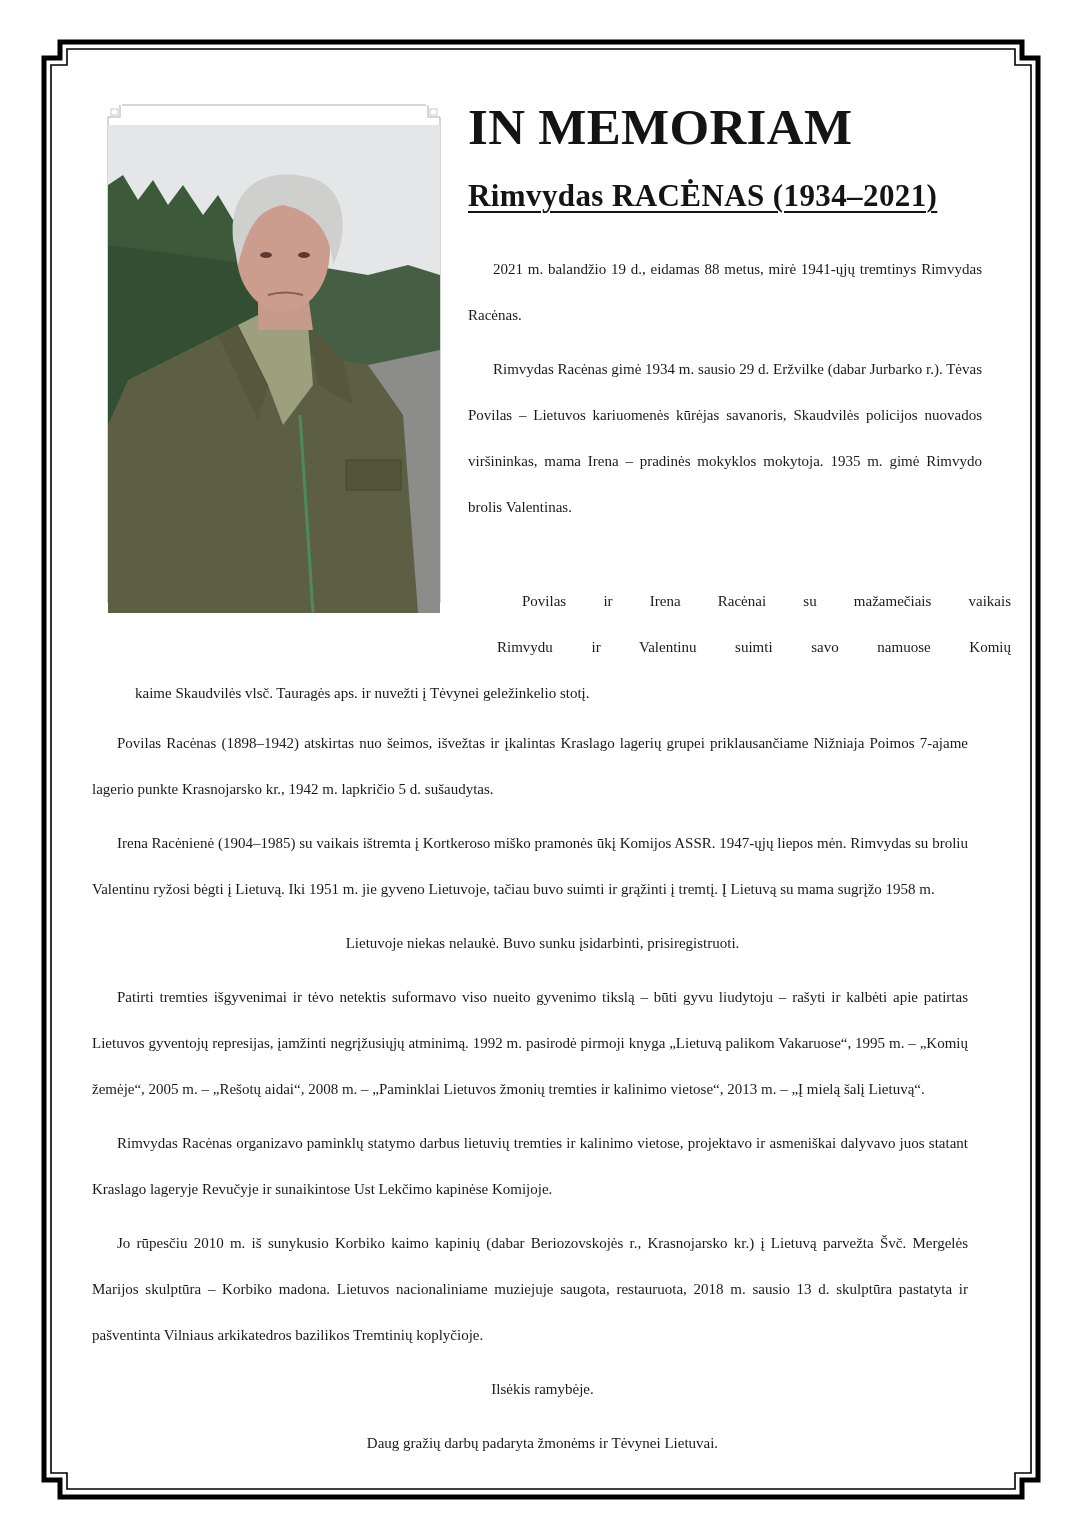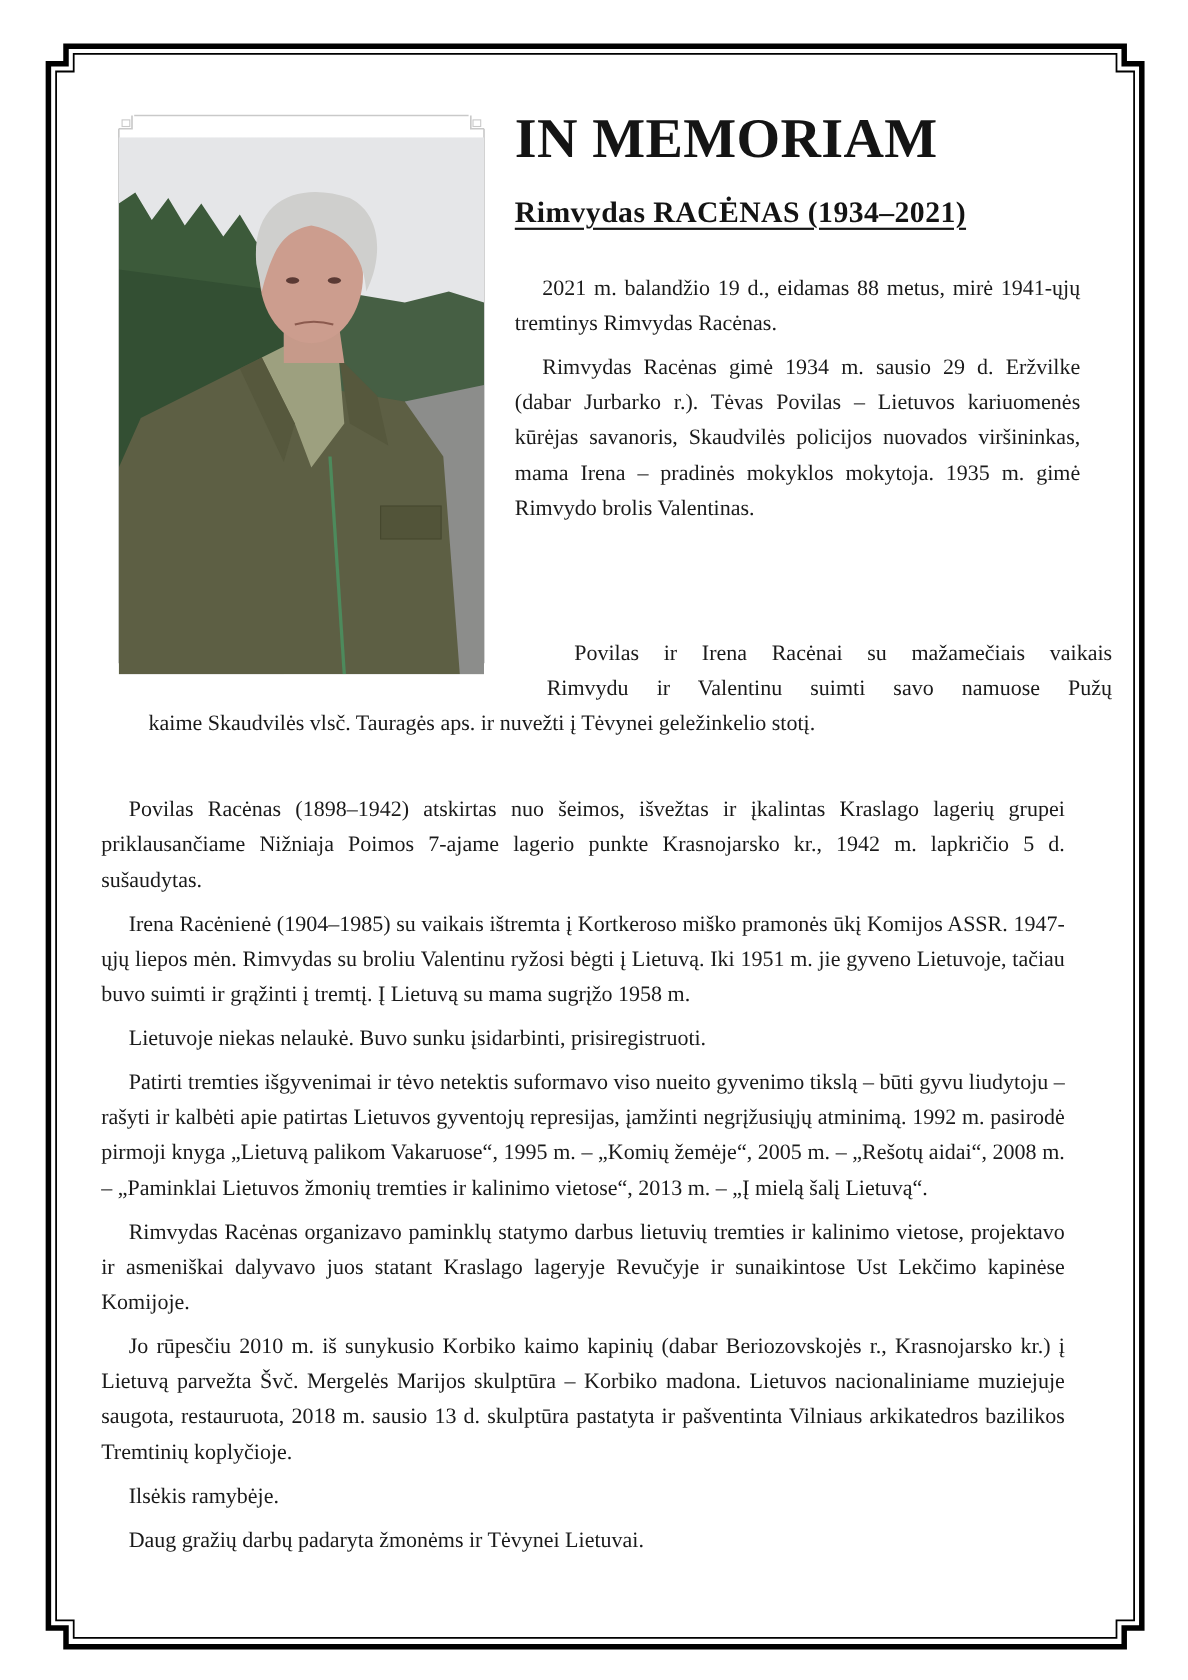--- a/index.html
+++ b/index.html
@@ -4,30 +4,30 @@
 <style>
   html, body { margin:0; padding:0; background:#ffffff; }
   body { width:1080px; height:1527px; position:relative; overflow:hidden;
          font-family:"Liberation Serif","DejaVu Serif",serif; color:#1a1a1a; }
   .frame { position:absolute; left:0; top:0; width:1080px; height:1527px; }
   .photo-wrap { position:absolute; left:106px; top:103px; width:336px; height:510px; }
   .photo { position:absolute; left:2px; top:22px; width:332px; height:488px; overflow:hidden;
            background:linear-gradient(180deg,#e6e7ea 0%,#e3e4e6 20%,#dfe0e1 28%,#cfd3cf 32%,#c9ccc8 100%); }
   .photo svg { display:block; }
   .title { position:absolute; left:468px; top:98px; font-size:51px; font-weight:bold; letter-spacing:0.3px; color:#141414; margin:0; }
-  .subtitle { position:absolute; left:468px; top:178px; font-size:27px; margin:0; color:#141414;
+  .subtitle { position:absolute; left:468px; top:178px; font-size:31px; margin:0; color:#141414;
               text-decoration:underline; text-decoration-thickness:2px; text-underline-offset:5px; letter-spacing:0.4px; }
-  .para { font-size:20px; line-height:32px; text-align:justify; margin:0 0 8px 0; text-indent:25px; hyphens:manual; }
+  .para { font-size:15px; line-height:46px; text-align:justify; margin:0 0 8px 0; text-indent:25px; hyphens:manual; }
   .col-right { position:absolute; left:468px; top:246px; width:514px; }
   .col-full { position:absolute; left:92px; top:674px; width:876px;margin-top:46px; }
   .wrap-para { position:absolute; left:106px; top:578px; width:876px; }
   .wrap-para .line1 { display:block; text-align:justify; text-align-last:justify; margin-left:362px; text-indent:25px; }
   .wrap-para .line2 { display:block; text-align:justify; text-align-last:justify; margin-left:362px; }
   .wrap-para .line3 { display:block; }
-  .short { text-align:left; }
+  .short { text-align:center; }
 </style>
 </head>
 <body>
 
 <svg class="frame" viewBox="0 0 1080 1527" width="1080" height="1527">
   <path d="M60,42 H1022 V58 H1038 V1480 H1022 V1497 H60 V1480 H44 V58 H60 Z" fill="none" stroke="#000" stroke-width="5"></path>
   <path d="M67,49 H1015 V65 H1031 V1473 H1015 V1489 H67 V1473 H51 V65 H67 Z" fill="none" stroke="#000" stroke-width="1.6"></path>
 </svg>
 
 <div class="photo-wrap">
@@ -75,21 +75,21 @@
 <h1 class="title">IN MEMORIAM</h1>
 <h2 class="subtitle">Rimvydas RACĖNAS (1934–2021)</h2>
 
 <div class="col-right">
   <p class="para">2021 m. balandžio 19 d., eidamas 88 metus, mirė 1941-ųjų tremtinys Rimvydas Racėnas.</p>
   <p class="para">Rimvydas Racėnas gimė 1934 m. sausio 29 d. Eržvilke (dabar Jurbarko r.). Tėvas Povilas – Lie­tuvos kariuomenės kūrėjas savanoris, Skaudvilės policijos nuovados viršininkas, mama Irena – pra­dinės mokyklos mokytoja. 1935 m. gimė Rimvydo brolis Valentinas.</p>
 </div>
 
 <p class="para wrap-para" style="text-indent:0;margin-left:29px;">
   <span class="line1">Povilas ir Irena Racėnai su mažamečiais vaikais</span>
-  <span class="line2">Rimvydu ir Valentinu suimti savo namuose Pužų</span>
+  <span class="line2">Rimvydu ir Valentinu suimti savo namuose Komių</span>
   <span class="line3">kaime Skaudvilės vlsč. Tauragės aps. ir nuvežti į Tėvynei geležinkelio stotį.</span>
 </p>
 
 <div class="col-full">
   <p class="para">Povilas Racėnas (1898–1942) atskirtas nuo šeimos, išvežtas ir įkalintas Kraslago lage­rių grupei priklausančiame Nižniaja Poimos 7-ajame lagerio punkte Krasnojarsko kr., 1942 m. lapkričio 5 d. sušaudytas.</p>
   <p class="para">Irena Racėnienė (1904–1985) su vaikais ištremta į Kortkeroso miško pramonės ūkį Komijos ASSR. 1947-ųjų liepos mėn. Rimvydas su broliu Valentinu ryžosi bėgti į Lie­tuvą. Iki 1951 m. jie gyveno Lietuvoje, tačiau buvo suimti ir grąžinti į tremtį. Į Lietuvą su mama sugrįžo 1958 m.</p>
   <p class="para short">Lietuvoje niekas nelaukė. Buvo sunku įsidarbinti, prisiregistruoti.</p>
   <p class="para">Patirti tremties išgyvenimai ir tėvo netektis suformavo viso nueito gyvenimo tiks­lą – būti gyvu liudytoju – rašyti ir kalbėti apie patirtas Lietuvos gyventojų represijas, įamžinti negrįžusiųjų atminimą. 1992 m. pasirodė pirmoji knyga „Lietuvą palikom Va­karuose“, 1995 m. – „Komių žemėje“, 2005 m. – „Rešotų aidai“, 2008 m. – „Paminklai Lietuvos žmonių tremties ir kalinimo vietose“, 2013 m. – „Į mielą šalį Lietuvą“.</p>
   <p class="para">Rimvydas Racėnas organizavo paminklų statymo darbus lietuvių tremties ir kalini­mo vietose, projektavo ir asmeniškai dalyvavo juos statant Kraslago lageryje Revučyje ir sunaikintose Ust Lekčimo kapinėse Komijoje.</p>
   <p class="para">Jo rūpesčiu 2010 m. iš sunykusio Korbiko kaimo kapinių (dabar Beriozovskojės r., Krasnojarsko kr.) į Lietuvą parvežta Švč. Mergelės Marijos skulptūra – Korbiko ma­dona. Lietuvos nacionaliniame muziejuje saugota, restauruota, 2018 m. sausio 13 d. skulptūra pastatyta ir pašventinta Vilniaus arkikatedros bazilikos Tremtinių koplyčioje.</p>

